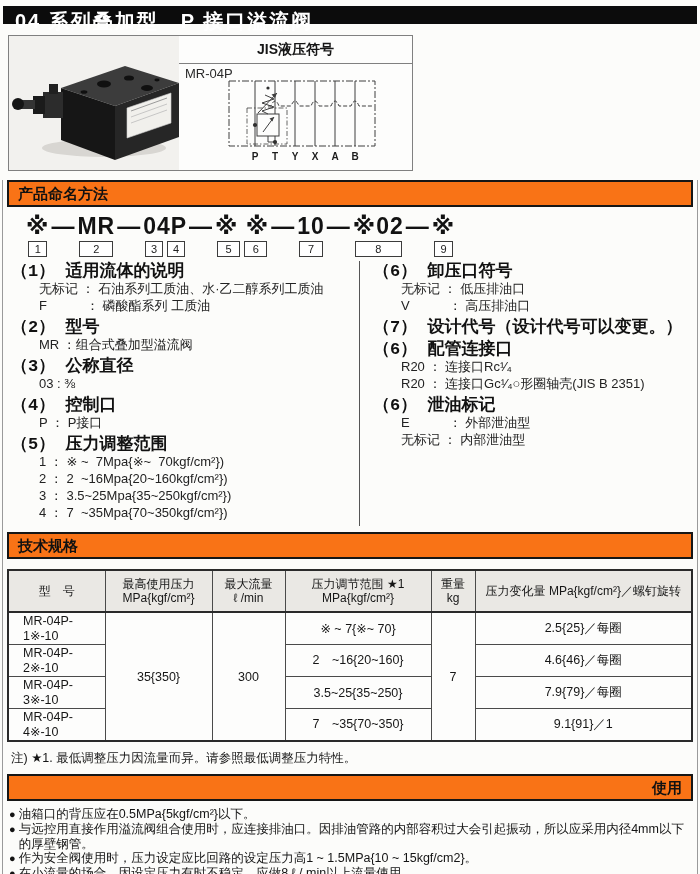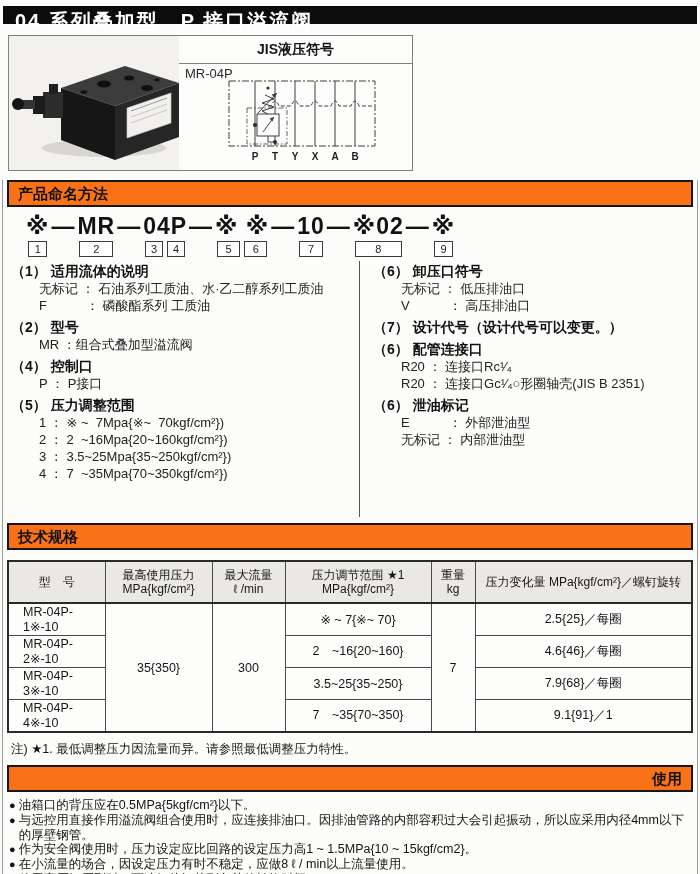--- a/index.html
+++ b/index.html
@@ -44,21 +44,21 @@
   .code-box {
     border:1px solid #3c3c3c; font-size:11px; line-height:14px;
     padding:0 3px; text-align:center; margin:0 2px; flex:1; color:#222; background:#fff;
   }
   
   .desc-row { display:flex; margin-top:4px; min-height:256px; }
   .desc-col { padding-top:2px; }
   .desc-col.left { width:352px; padding-left:4px; }
   .desc-col.right { flex:1; border-left:1px solid #555; padding-left:13px; }
   .desc-item { margin-bottom:5px; }
-  .desc-head { font-weight:bold; font-size:14px; line-height:17px; color:#111; }
+  .desc-head { font-weight:bold; font-size:17px; line-height:17px; color:#111;font-family:Liberation Mono, monospace; }
   .desc-line { font-size:13px; line-height:17px; margin-left:28px; color:#222; white-space:pre-wrap; }
   
   .specs-title { margin-top:6px; }
   table.spec-table { border-collapse:collapse; margin-top:10px; width:100%; background:#fdfdfc; }
   table.spec-table { border:2px solid #2a2a2a; }
   .spec-table th, .spec-table td { border:1px solid #4a4a4a; }
   .spec-table thead th {
     background:#eae8e4; font-weight:normal; font-size:12px; line-height:14px;
     padding:6px 2px; color:#161616; border-bottom:2px solid #2a2a2a;
   }
@@ -236,20 +236,24 @@
         <div class="desc-item">
           <div class="desc-head">（1） 适用流体的说明</div>
           <div class="desc-line">无标记 ： 石油系列工质油、水·乙二醇系列工质油</div>
           <div class="desc-line">F　　　： 磷酸酯系列 工质油</div>
         </div>
         <div class="desc-item">
           <div class="desc-head">（2） 型号</div>
           <div class="desc-line">MR ：组合式叠加型溢流阀</div>
         </div>
         <div class="desc-item">
+          <div class="desc-head">（3） 公称直径</div>
+          <div class="desc-line">03 : ⅜</div>
+        </div>
+        <div class="desc-item">
           <div class="desc-head">（4） 控制口</div>
           <div class="desc-line">P ： P接口</div>
         </div>
         <div class="desc-item">
           <div class="desc-head">（5） 压力调整范围</div>
           <div class="desc-line">1 ： ※ ~  7Mpa{※~  70kgf/cm²})</div>
           <div class="desc-line">2 ： 2  ~16Mpa{20~160kgf/cm²})</div>
           <div class="desc-line">3 ： 3.5~25Mpa{35~250kgf/cm²})</div>
           <div class="desc-line">4 ： 7  ~35Mpa{70~350kgf/cm²})</div>
         </div>
@@ -325,21 +329,21 @@
           <td>2.5{25}／每圈</td>
         </tr>
         <tr>
           <td class="model">MR-04P-2※-10</td>
           <td>2　~16{20~160}</td>
           <td>4.6{46}／每圈</td>
         </tr>
         <tr>
           <td class="model">MR-04P-3※-10</td>
           <td>3.5~25{35~250}</td>
-          <td>7.9{68}／每圈</td>
+          <td>7.9{79}／每圈</td>
         </tr>
         <tr>
           <td class="model">MR-04P-4※-10</td>
           <td>7　~35{70~350}</td>
           <td>9.1{91}／1</td>
         </tr>
       </tbody>
   </table>
 
   <div class="note-line">注)  ★1. 最低调整压力因流量而异。请参照最低调整压力特性。</div>

